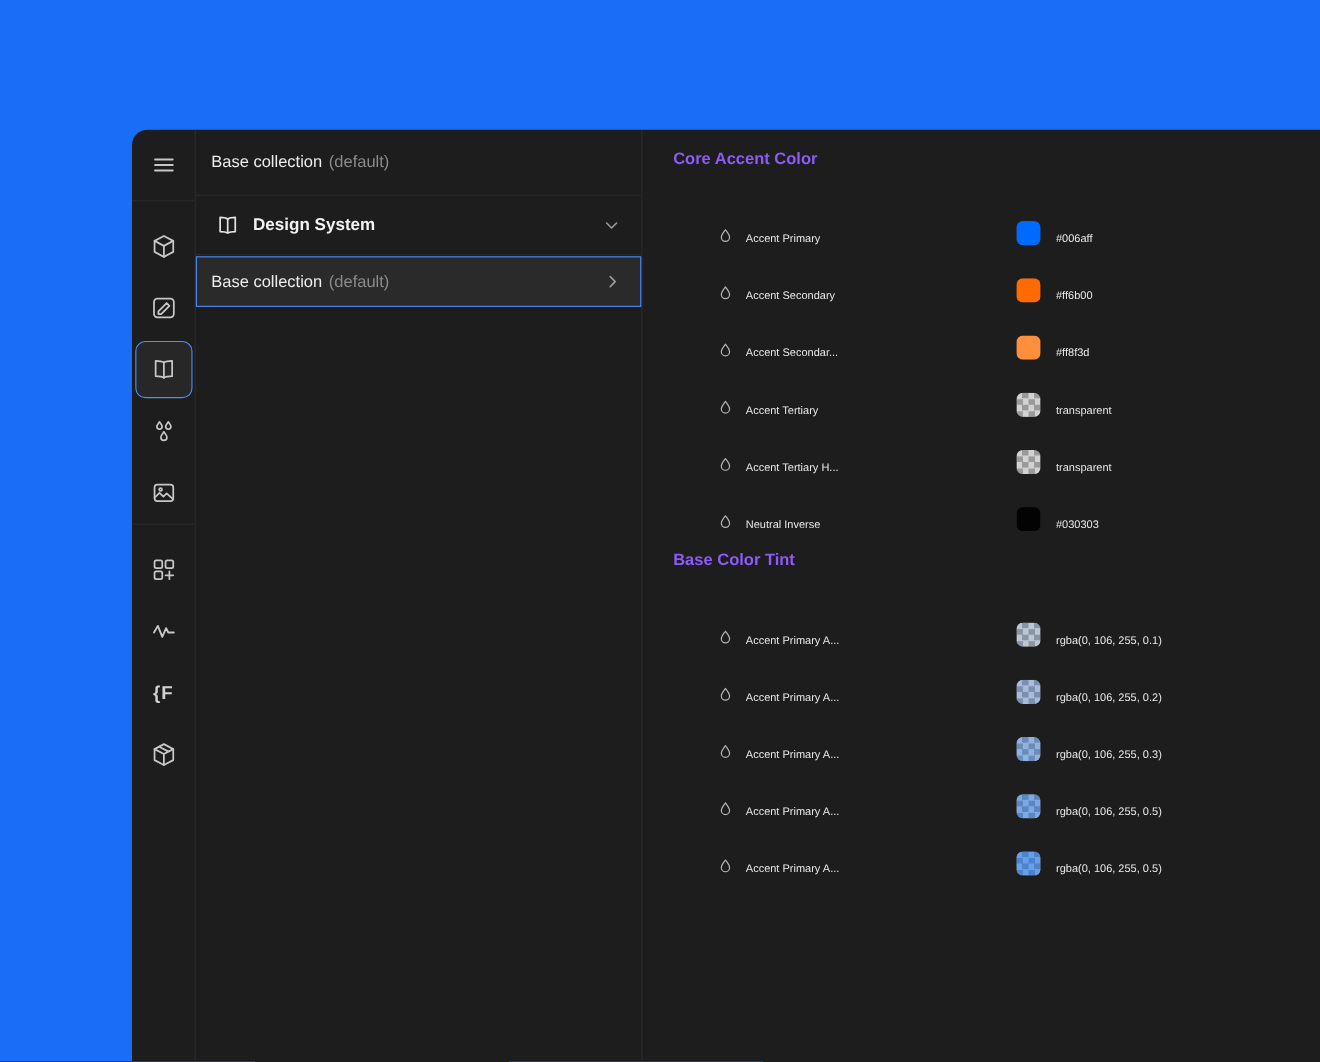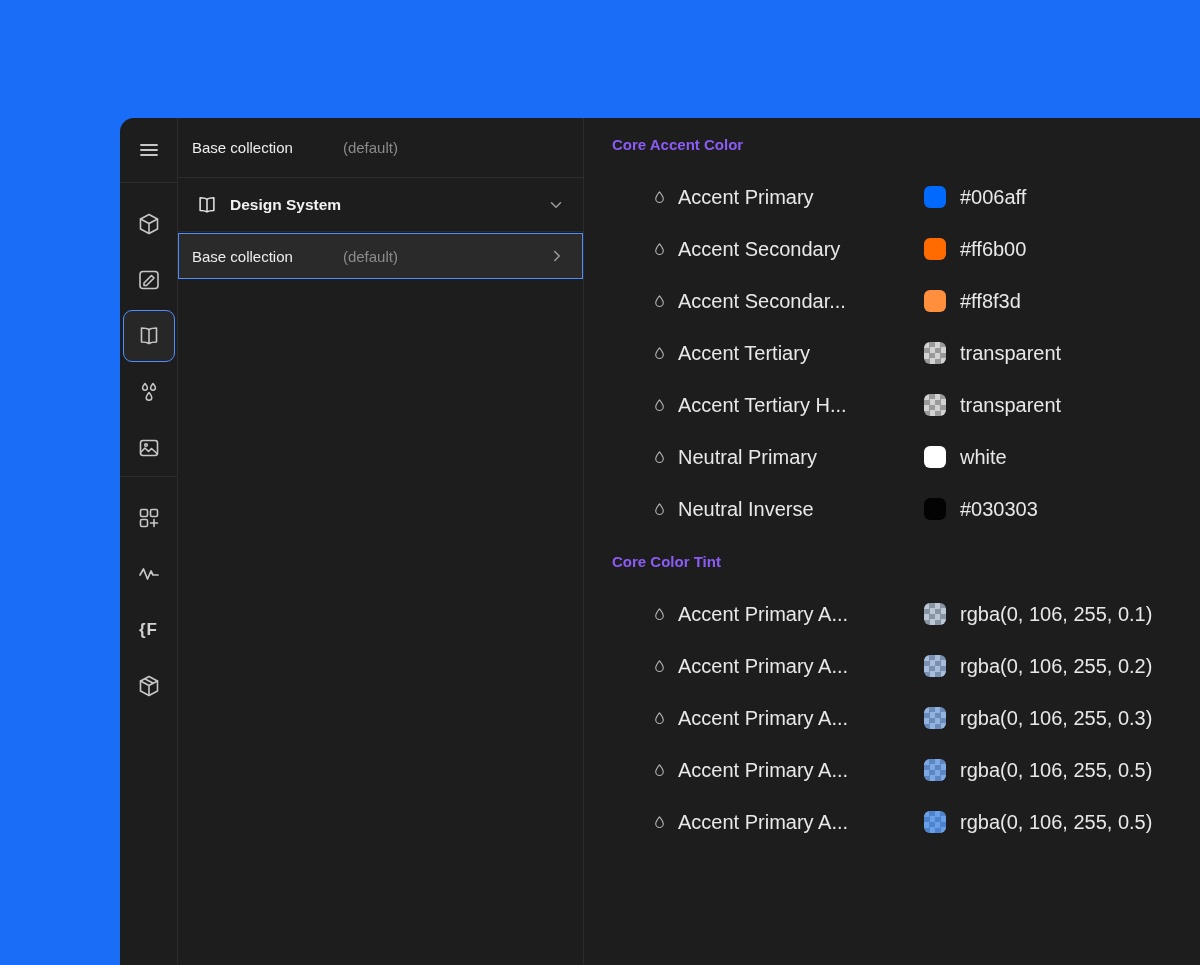--- a/index.html
+++ b/index.html
@@ -36,21 +36,21 @@
     width: 406px; flex-shrink: 0;
     border-right: 1px solid var(--divider, #2c2c2c);
     display: flex; flex-direction: column;
   }
   .col-header {
     height: 60px; flex-shrink: 0;
     border-bottom: 1px solid var(--divider, #2c2c2c);
     display: flex; align-items: center; gap: 6px;
     padding: 0 14px; font-size: 15px; color: #ededed;
   }
-  .muted { color: #8b8b8b; margin-left: 44px; }
+  .muted { color: #8b8b8b; }
   .collection-row {
     height: 54px; flex-shrink: 0;
     border-bottom: 1px solid var(--divider, #2c2c2c);
     display: flex; align-items: center; gap: 12px;
     padding: 0 18px; font-size: 15.5px; font-weight: 700; color: #f2f2f2;
     cursor: pointer;
   }
   .collection-row .chev, .selected-row .chev { margin-left: auto; color: #9a9a9a; display: flex; }
   .book-small { color: #e2e2e2; display: flex; }
   .selected-row {
@@ -61,22 +61,22 @@
     padding: 0 16px 0 13px; font-size: 15px; color: #ededed;
     cursor: pointer;
   }
   
   .content { flex: 1; overflow: hidden; }
   .section-title {
     height: 53px; display: flex; align-items: center;
     padding-left: 28px; font-size: 15px; font-weight: 700; color: #8b5cf6;
   }
   .var-row {
-    height: 52px; display: flex; align-items: center;
-    padding-left: 68px; font-size: 20px; color: #e8e8e8; cursor: pointer;
+    height: 52px; display: flex; align-items: flex-end;
+    padding-left: 68px; font-size: 10px; color: #e8e8e8; cursor: pointer;
   }
   .var-icon { width: 26px; color: #b3b3b3; display: flex; align-items: center; }
   .var-label { width: 246px; white-space: nowrap; overflow: hidden; }
   .swatch {
     width: 22px; height: 22px; border-radius: 6px; overflow: hidden;
     position: relative; margin-right: 14px; flex-shrink: 0;
     background: #2a2a2a; cursor: pointer;
   }
   .swatch.checker {
     background-image: conic-gradient(#9a9a9a 25%, #d2d2d2 0 50%, #9a9a9a 0 75%, #d2d2d2 0);
@@ -268,39 +268,27 @@
           <span class="swatch-fill" style="background: transparent;"></span>
         </span>
         <span class="var-value">transparent</span>
       </div>
       <div class="var-row">
         <span class="var-icon">
           <svg width="15" height="17" viewBox="0 0 24 24" fill="none" stroke="currentColor" stroke-width="1.8" stroke-linejoin="round">
             <path d="M12 3c-3 4-6 7.5-6 11a6 6 0 0 0 12 0c0-3.5-3-7-6-11z"></path>
           </svg>
         </span>
-        <span class="var-label">Neutral Primary</span>
-        <span class="swatch">
-          <span class="swatch-fill" style="background: rgb(255, 255, 255);"></span>
-        </span>
-        <span class="var-value">white</span>
-      </div>
-      <div class="var-row">
-        <span class="var-icon">
-          <svg width="15" height="17" viewBox="0 0 24 24" fill="none" stroke="currentColor" stroke-width="1.8" stroke-linejoin="round">
-            <path d="M12 3c-3 4-6 7.5-6 11a6 6 0 0 0 12 0c0-3.5-3-7-6-11z"></path>
-          </svg>
-        </span>
         <span class="var-label">Neutral Inverse</span>
         <span class="swatch">
           <span class="swatch-fill" style="background: rgb(3, 3, 3);"></span>
         </span>
         <span class="var-value">#030303</span>
       </div>
-      <div class="section-title">Core Color Tint</div>
+      <div class="section-title">Base Color Tint</div>
       <div class="var-row">
         <span class="var-icon">
           <svg width="15" height="17" viewBox="0 0 24 24" fill="none" stroke="currentColor" stroke-width="1.8" stroke-linejoin="round">
             <path d="M12 3c-3 4-6 7.5-6 11a6 6 0 0 0 12 0c0-3.5-3-7-6-11z"></path>
           </svg>
         </span>
         <span class="var-label">Accent Primary A...</span>
         <span class="swatch checker">
           <span class="swatch-fill" style="background: rgba(0, 106, 255, 0.1);"></span>
         </span>

